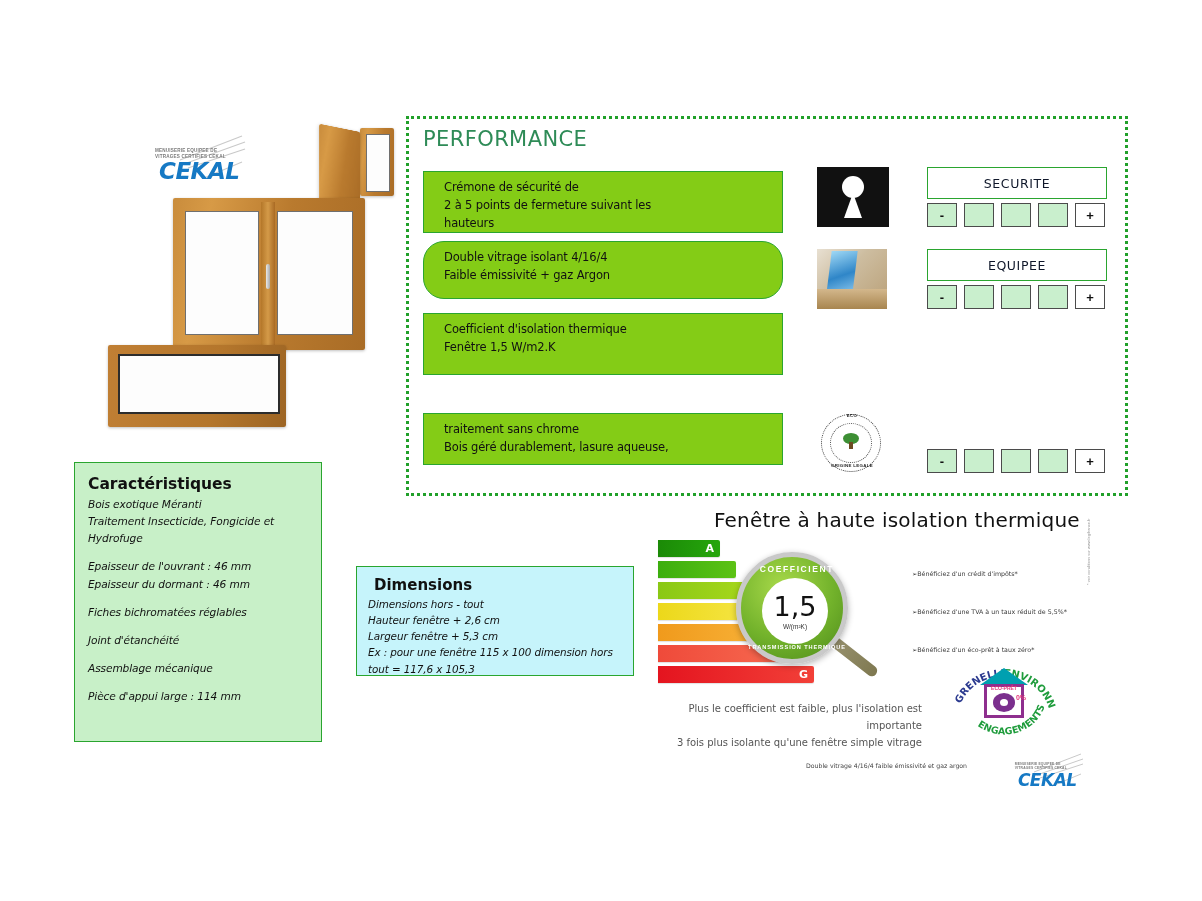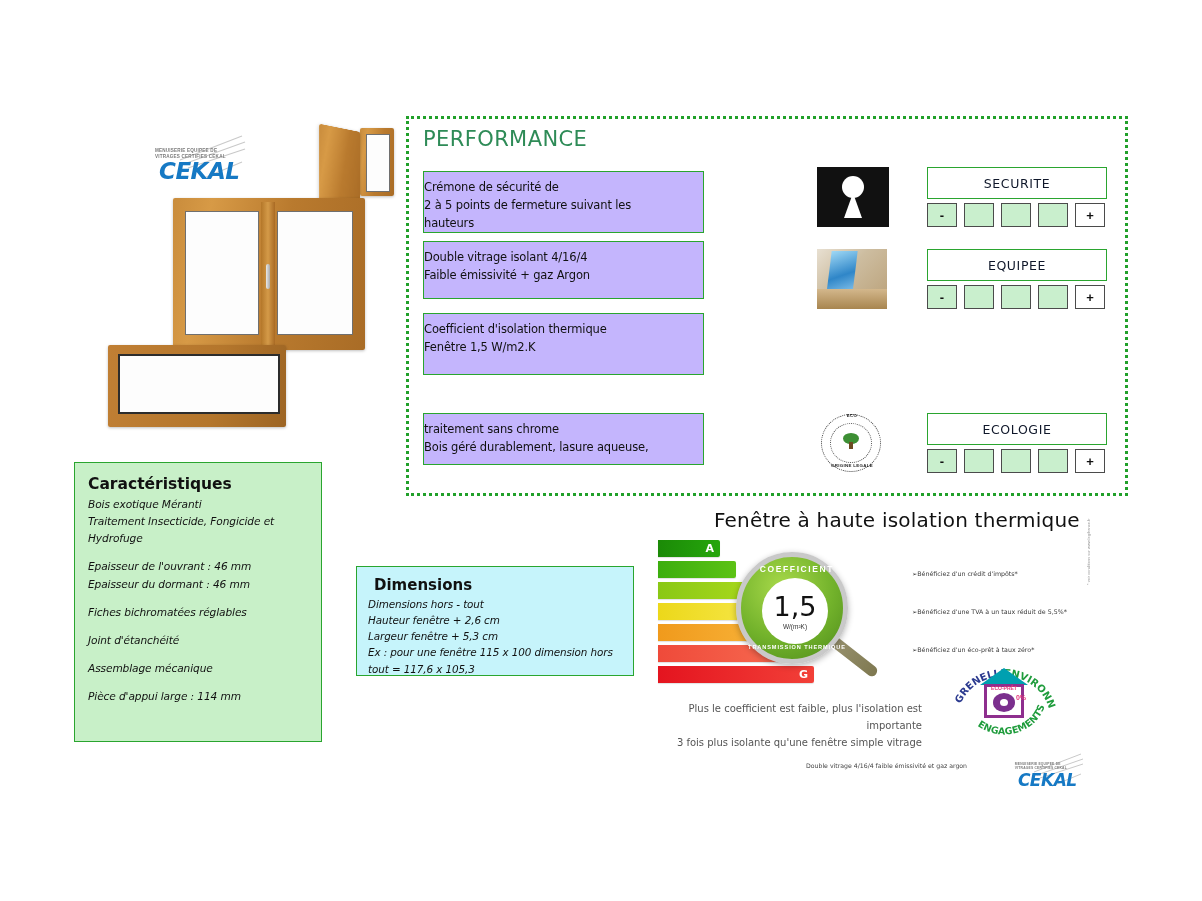--- a/index.html
+++ b/index.html
@@ -37,26 +37,26 @@
   .wmull{position:absolute;background:linear-gradient(90deg,#b47729,#d49a48,#a96a24);}
   .whandle{position:absolute;width:4px;height:25px;border-radius:2px;
       background:linear-gradient(90deg,#e9e9e9,#a9a9a9);}
 
   
   #perf-panel{position:absolute;left:406px;top:116px;width:716px;height:374px;
       border:3px dotted #21a02a;background:#fff;}
   #perf-title{position:absolute;left:14px;top:8px;font-size:21px;color:#2e8b57;
       letter-spacing:.4px;font-family:"DejaVu Sans",sans-serif;}
 
-  .feat{position:absolute;left:14px;width:281px;border:1.4px solid #2aa52f;
-      background:#c4b5fd;box-sizing:border-box;padding:7px 8px 6px 0;}
+  .feat{position:absolute;left:14px;width:360px;border:1.4px solid #2aa52f;
+      background:#84cc16;box-sizing:border-box;padding:7px 8px 6px 20px;}
   .feat p{margin:0;font-size:11.5px;line-height:1.55;letter-spacing:-.15px;
       color:#111;font-family:"DejaVu Sans",sans-serif;}
   #feat0{top:52px;height:62px;}
-  #feat1{top:122px;height:58px;}
+  #feat1{top:122px;height:58px;border-radius:21px;}
   #feat2{top:194px;height:62px;}
   #feat3{top:294px;height:52px;}
 
   
   .rrow{position:absolute;left:408px;width:290px;height:76px;}
   #rrow0{top:48px;} #rrow1{top:130px;} #rrow2{top:212px;} #rrow3{top:294px;}
   .ricon{position:absolute;left:0;top:0;width:78px;height:62px;overflow:hidden;}
   .rlabelbox{position:absolute;left:110px;top:0;width:178px;height:30px;
       border:1.6px solid #2aa52f;background:#fff;display:flex;align-items:center;
       justify-content:center;}
@@ -288,23 +288,20 @@
           <div class="ring"></div>
           <div class="ring2"></div>
           <div class="t1">ECO</div>
           <div class="tree">
               <div class="tt"></div>
               <div class="tb"></div>
             </div>
           <div class="t2">ORIGINE LEGALE</div>
         </div>
       </div>
-      <div class="rlabelbox">
-        <span>ECOLOGIE</span>
-      </div>
       <div class="rscale">
         <div class="rcell on">-</div>
         <div class="rcell on"></div>
         <div class="rcell on"></div>
         <div class="rcell on"></div>
         <div class="rcell">+</div>
       </div>
     </div>
   </div>
 

